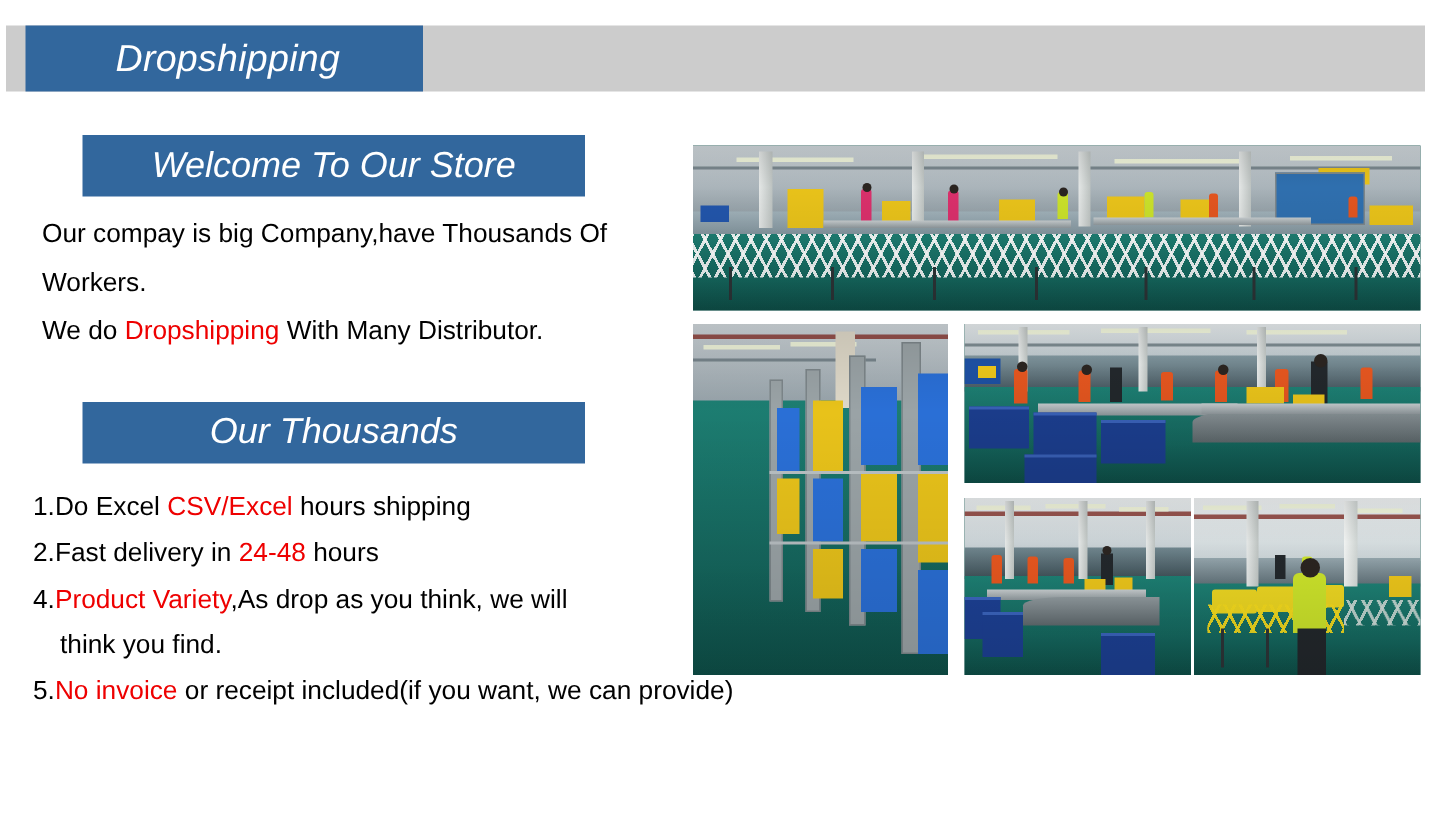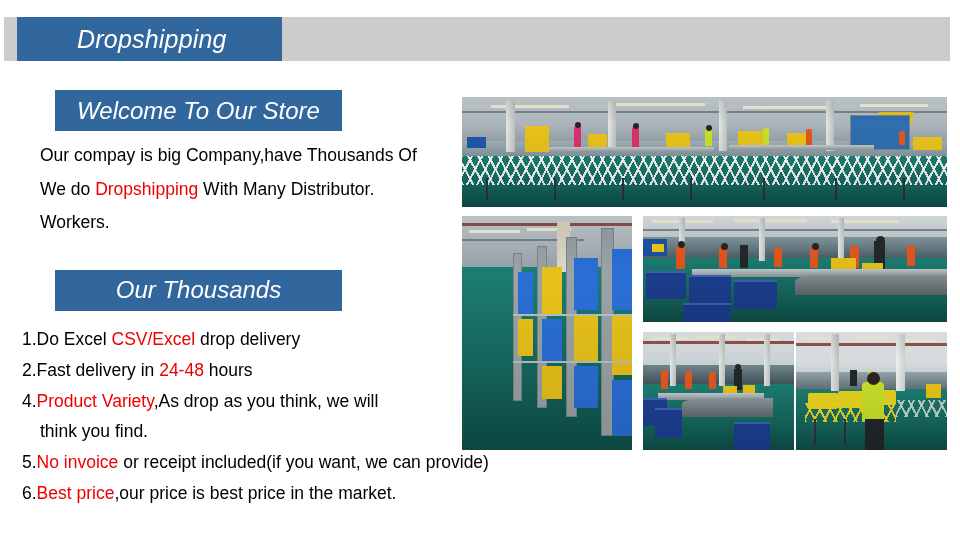--- a/index.html
+++ b/index.html
@@ -47,41 +47,41 @@
 
   
   .left-col {
     position: absolute;
     left: 0;
     top: 90px;
     width: 470px;
   }
 
   .section-head {
-    width: 287px;
+    width: 335px;
     height: 41px;
     margin-left: 55px;
     background: #32679d;
     display: flex;
     align-items: center;
     justify-content: center;
   }
   .section-head-label {
     color: #ffffff;
     font-style: italic;
     font-size: 24px;
     font-weight: 400;
     white-space: nowrap;
   }
 
   .para {
     font-size: 17.5px;
     color: #000000;
     line-height: 1.0;
-    margin: 16px;
+    margin: 4px;
     padding: 0 0 0 24px;
     white-space: nowrap;
   }
   .para-block {
     margin-top: 16px;
   }
   .para + .para {
     margin-top: 15px;
   }
 
@@ -203,49 +203,46 @@
 
   <div class="section-head">
     <span class="section-head-label">Welcome To Our Store</span>
   </div>
 
   <div class="para-block">
     <p class="para">
       <span>Our compay is big Company,have Thousands Of</span>
     </p>
     <p class="para">
-      <span>We do </span><span class="red">Dropshipping</span><span> With Many Distributor.</span>
+      <span>Workers.</span>
     </p>
     <p class="para">
-      <span>Workers.</span>
+      <span>We do </span><span class="red">Dropshipping</span><span> With Many Distributor.</span>
     </p>
   </div>
 
   <div class="adv-head-wrap">
     <div class="section-head">
       <span class="section-head-label">Our Thousands</span>
     </div>
   </div>
 
   <ul class="adv-list">
     <li>
-      <span>1.</span><span>Do Excel </span><span class="red">CSV/Excel</span><span> drop delivery</span>
+      <span>1.</span><span>Do Excel </span><span class="red">CSV/Excel</span><span> hours shipping</span>
     </li>
     <li>
       <span>2.</span><span>Fast delivery in </span><span class="red">24-48</span><span> hours</span>
     </li>
     <li>
       <span>4.</span><span></span><span class="red">Product Variety</span><span>,As drop as you think, we will</span>
       <span class="cont">think you find.</span>
     </li>
     <li>
       <span>5.</span><span></span><span class="red">No invoice</span><span> or receipt included(if you want, we can provide)</span>
-    </li>
-    <li>
-      <span>6.</span><span></span><span class="red">Best price</span><span>,our price is best price in the market.</span>
     </li>
   </ul>
 </div>
 
 <div class="collage">
 
   <div class="photo p-top">
     <div class="scene">
       <div class="ceiling" style="height:46%"></div>
       <div class="wallband" style="top:40%;height:16%"></div>

